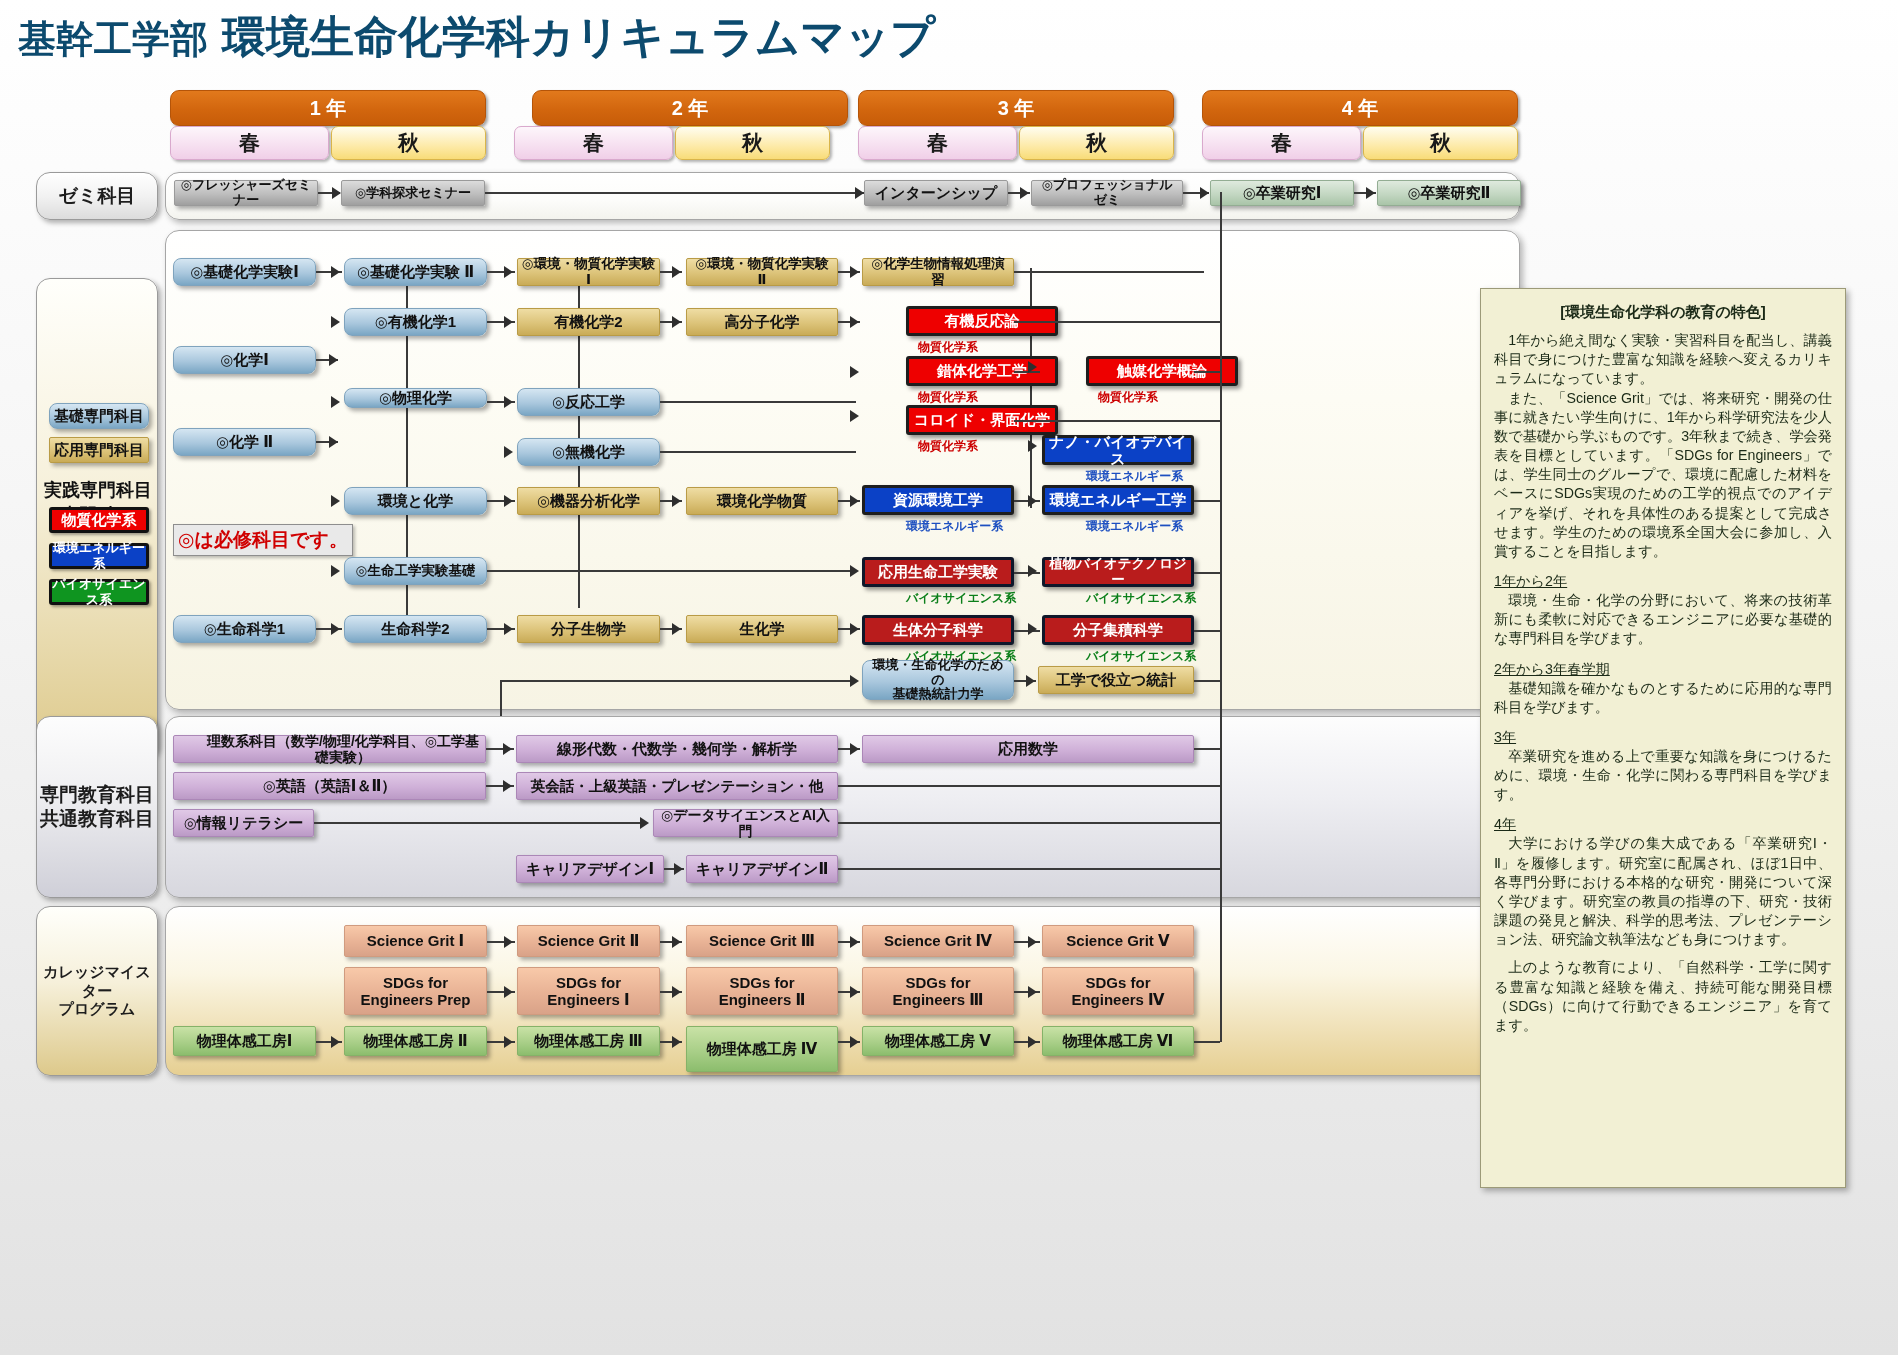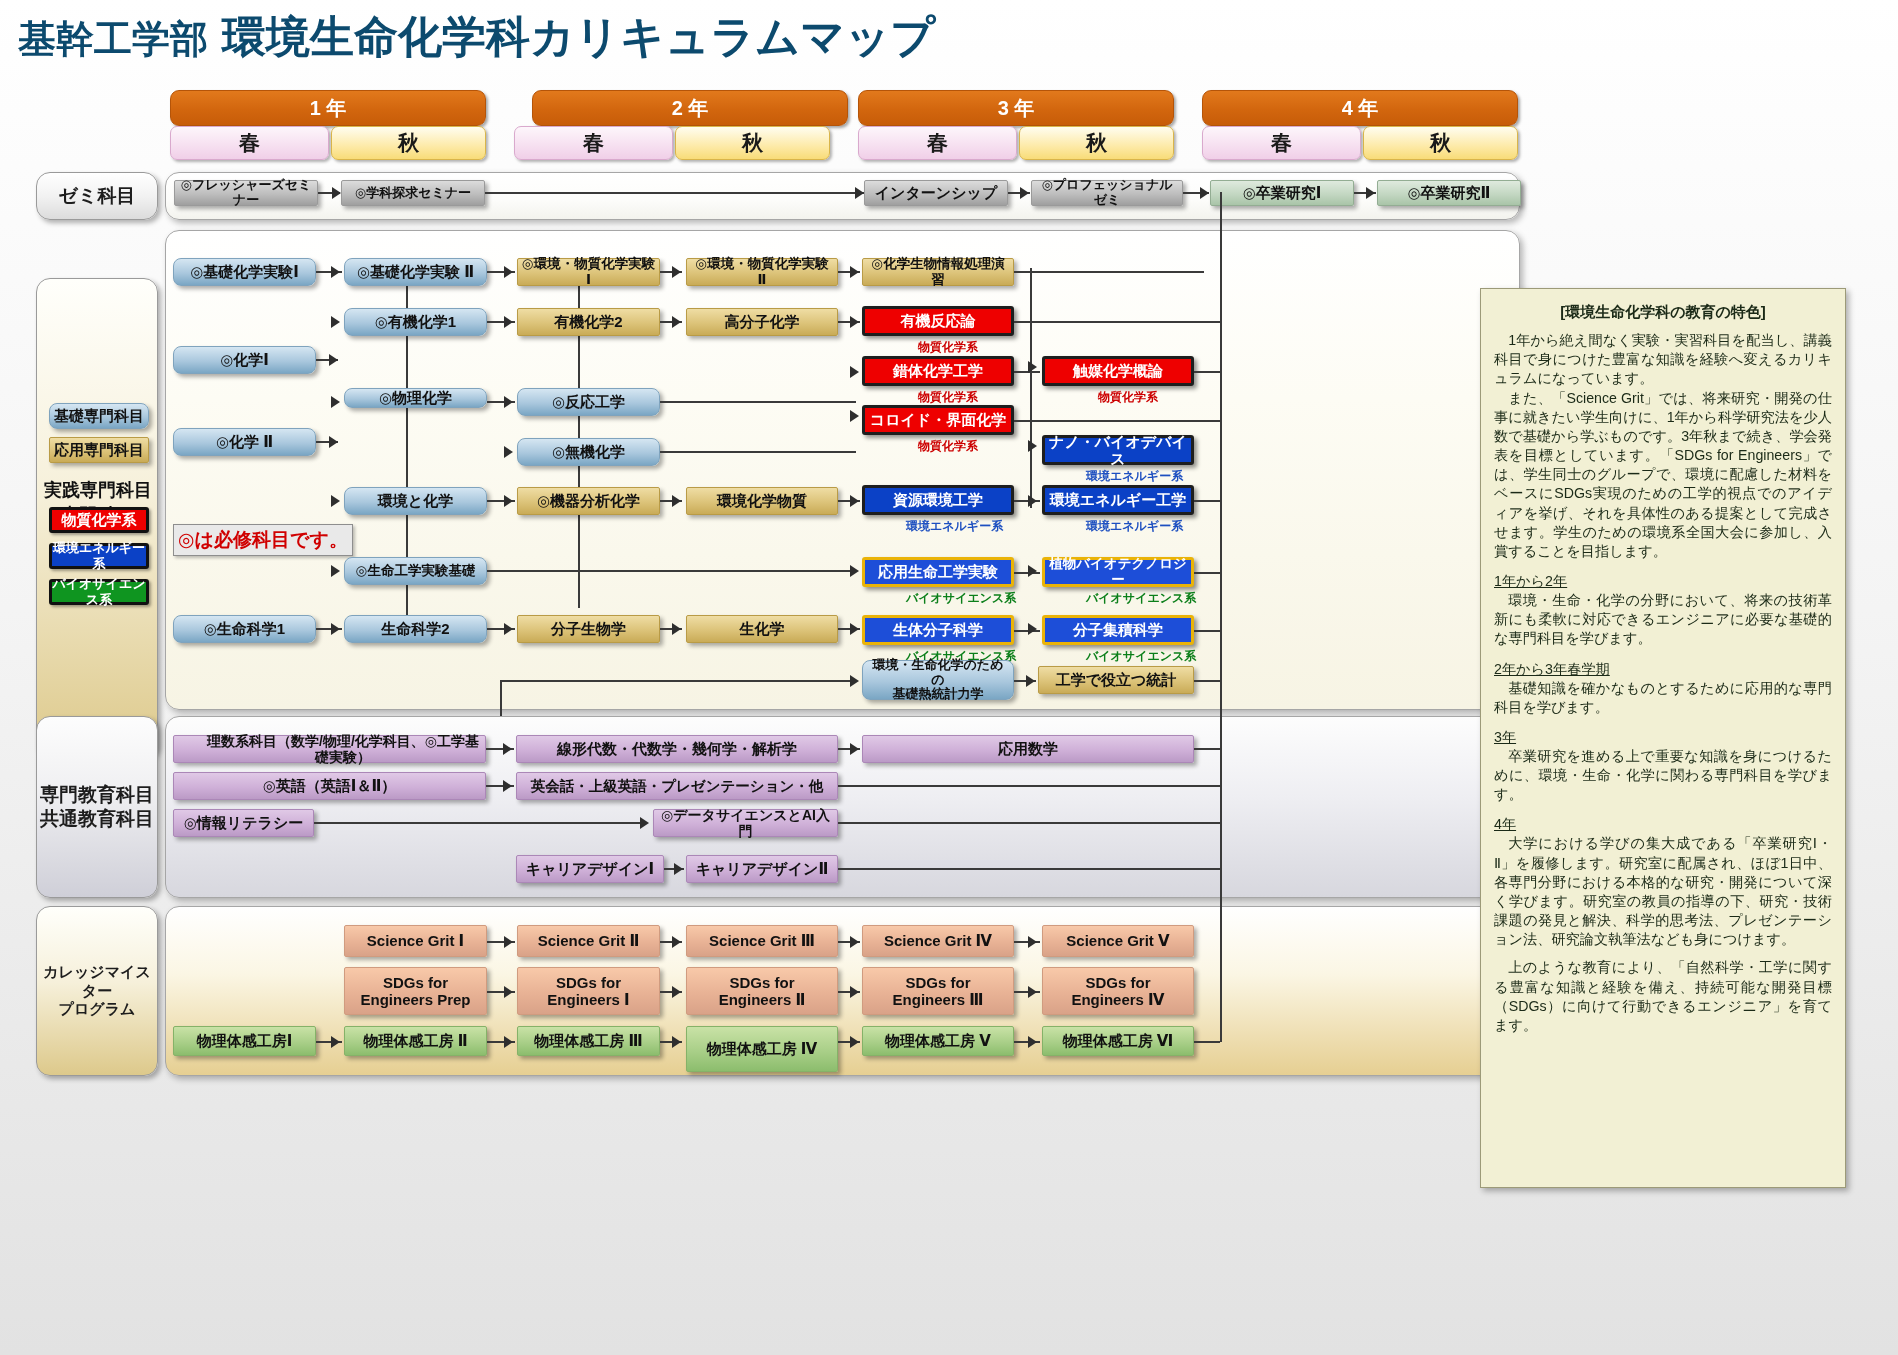--- a/index.html
+++ b/index.html
@@ -68,23 +68,23 @@
   .b-gold{background:linear-gradient(180deg,#efdda4 0%,#dcc379 55%,#c9ab57 100%);border:1px solid #b99b46;border-radius:2px;}
   .b-grey{background:linear-gradient(180deg,#dcdcdc 0%,#bdbdbd 55%,#9f9f9f 100%);border:1px solid #9a9a9a;border-radius:2px;}
   .b-green-s{background:linear-gradient(180deg,#dfeade 0%,#c3d7c2 55%,#a9c4a8 100%);border:1px solid #93ad93;border-radius:2px;}
   .b-purple{background:linear-gradient(180deg,#e0c9e6 0%,#cfb0d8 55%,#bb9ac6 100%);border:1px solid #ab87b7;border-radius:2px;}
   .b-peach{background:linear-gradient(180deg,#f8c9a9 0%,#e8b295 55%,#d9a288 100%);border:1px solid #d09b7f;border-radius:2px;}
   .b-lgreen{background:linear-gradient(180deg,#c9e2a6 0%,#a9cf88 55%,#8cbd6d 100%);border:1px solid #85b268;border-radius:2px;}
 
   
   .b-out{border-radius:3px;color:#fff;font-weight:bold;font-size:15px;
     box-shadow:3px 3px 4px rgba(0,0,0,.42);}
-  .b-red{background:#ee0000;border:3px solid #1e1e1e;}
+  .b-red{background:#ee0000;border:3px solid #1e1e1e;margin-left:44px;}
   .b-bluestrong{background:#0b41c6;border:3px solid #1e1e1e;}
-  .b-greenstrong{background:#1d4ed8;border:3px solid #eab308;}
+  .b-greenstrong{background:#b91c1c;border:3px solid #0f172a;}
 
   .tagline{position:absolute;font-size:12px;font-weight:bold;white-space:nowrap;}
   .tag-red{color:#cc0000;}
   .tag-blue{color:#1d4fc0;}
   .tag-green{color:#0b7f1a;}
 
   
   .chip{
     display:flex;align-items:center;justify-content:center;text-align:center;
     font-size:15px;font-weight:bold;box-shadow:2px 2px 3px rgba(0,0,0,.35);

